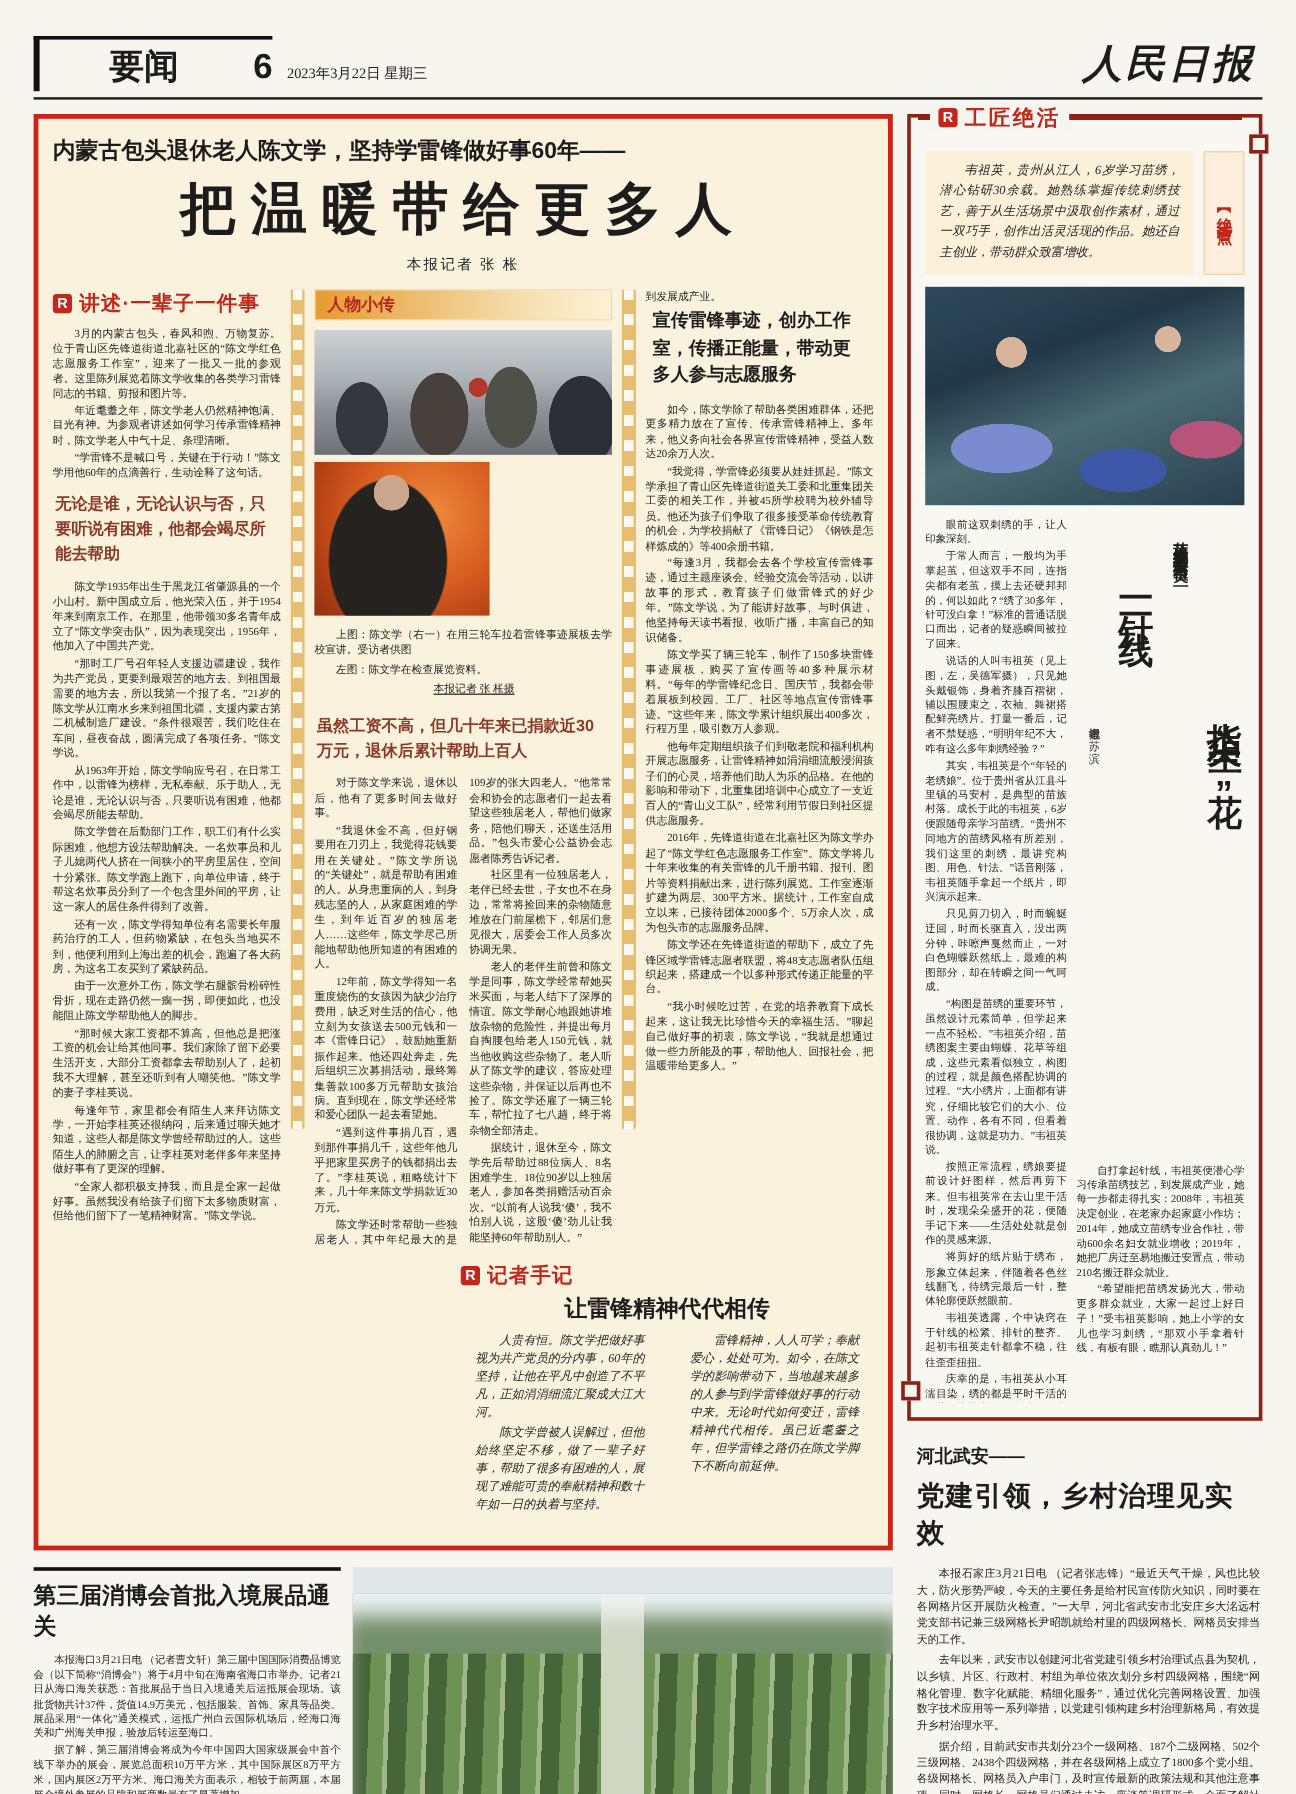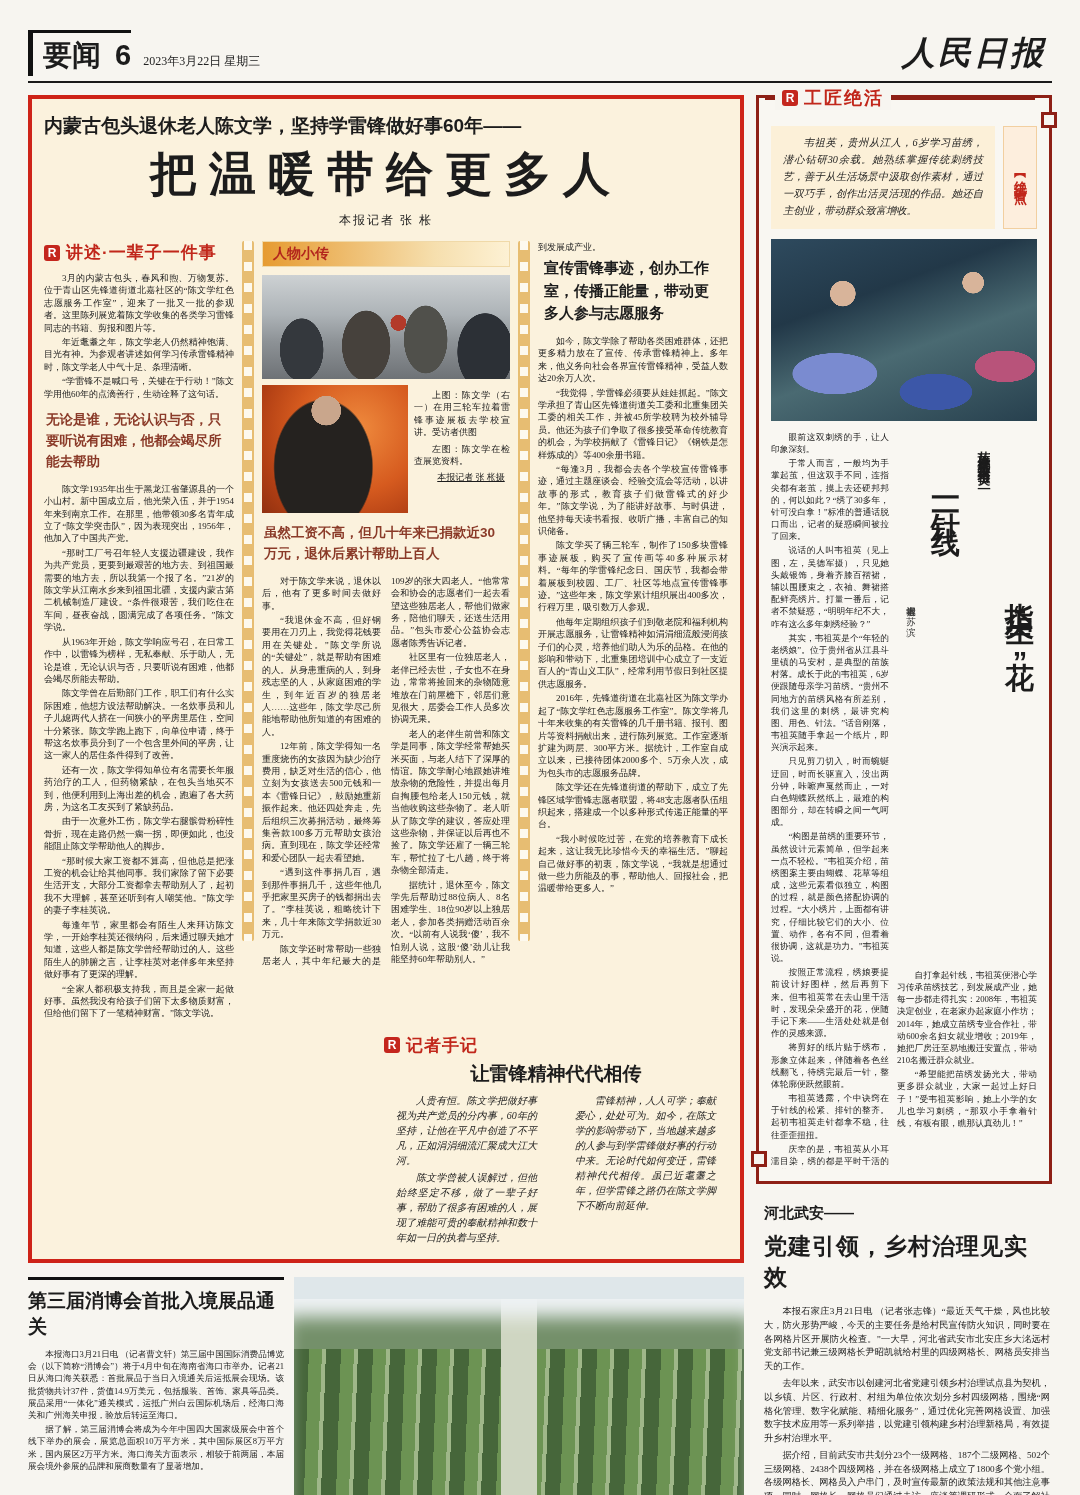--- a/index.html
+++ b/index.html
@@ -7,31 +7,31 @@
   .page {
     width:1080px; min-height:1495px; margin:0 auto; background:#f7f5f0;
     padding:30px 28px 12px; font-family:"Liberation Serif", serif; color:#1c1c1c;
   }
 
   
   .masthead-row { display:flex; align-items:flex-end; justify-content:space-between;
     border-bottom:2px solid #1a1a1a; padding-bottom:5px; }
   .section-block { display:flex; align-items:baseline; gap:14px;
     border-left:5px solid #111; border-top:3px solid #111; padding:3px 0 0 10px; }
-  .section-name, .page-num { font-family:"Liberation Sans", sans-serif; font-size:29px; font-weight:bold; }
+  .section-name, .page-num { font-family:"Liberation Sans", sans-serif; font-size:29px; font-weight:bold;margin-left:48px; }
   .issue-date { font-size:12px; margin-left:12px; color:#222; }
   .masthead { font-family:"DejaVu Serif", serif; font-size:33px; font-weight:bold;
     font-style:italic; letter-spacing:3px; padding-right:6px; }
 
   .content { display:flex; gap:12px; margin-top:12px; align-items:flex-start; }
   .left-main { width:716px; flex:0 0 auto; }
   .right-col { flex:1; min-width:0; }
 
   
-  .main-box { border:4px solid #ce2318; background:#fbf2dd; padding:12px 12px 14px; }
+  .main-box { border:4px solid #ce2318; background:#fbf2dd; padding:12px 12px 26px; }
   .main-kicker { font-family:"Liberation Sans", sans-serif; font-weight:bold; font-size:19px; margin:2px 0 4px; }
   .main-title { font-family:"Liberation Sans", sans-serif; font-weight:900; font-size:47px;
     letter-spacing:12px; text-align:center; margin:2px 0 6px; }
   .main-byline { text-align:center; font-size:12px; margin-bottom:12px; letter-spacing:2px; }
 
   .main-body { display:flex; gap:8px; }
   .mcol1 { width:190px; flex:0 0 auto; }
   .mcol2 { width:248px; flex:0 0 auto; }
   .mcol3 { flex:1; min-width:0; }
   .film { width:12px; flex:0 0 auto; height:700px; border-radius:2px;
@@ -54,21 +54,21 @@
   .profile-body { font-style:italic; font-size:9.3px; line-height:1.55; padding:8px 9px; text-indent:2em; text-align:justify; }
 
   .photo1 { height:104px; margin-bottom:6px;
     background:
       radial-gradient(ellipse 36px 52px at 16% 72%, #34383d 0 60%, transparent 61%),
       radial-gradient(ellipse 40px 58px at 42% 68%, #46413c 0 60%, transparent 61%),
       radial-gradient(ellipse 36px 56px at 66% 62%, #50504b 0 60%, transparent 61%),
       radial-gradient(ellipse 46px 64px at 90% 74%, #2c3036 0 60%, transparent 61%),
       radial-gradient(circle 8px at 55% 46%, #b33a2a 0 98%, transparent 100%),
       linear-gradient(180deg,#cdd1d3 0%,#adb3b7 38%,#8d9296 64%,#6e7276 100%); }
-  .photo-row { display:flex; gap:6px; margin-bottom:6px; }
+  .photo-row { display:flex; gap:6px; margin-bottom:6px;flex-direction:column; }
   .photo2 { width:146px; height:128px; flex:0 0 auto;
     background:
       radial-gradient(circle 15px at 44% 20%, #c9a librar;) }
   
   .photo2 { background:
       radial-gradient(circle 15px at 44% 20%, #c9a68c 0 98%, transparent 100%),
       radial-gradient(ellipse 50px 68px at 42% 64%, #25221f 0 97%, transparent 100%),
       radial-gradient(circle at 66% 34%, #ef8a3d 0%, #d65b1f 48%, #b13f14 78%, #913110 100%); }
   .photo-captions { flex:1; font-size:8.8px; line-height:1.5; padding-top:4px; }
   .photo-captions p { margin:0 0 4px; text-align:justify; }

